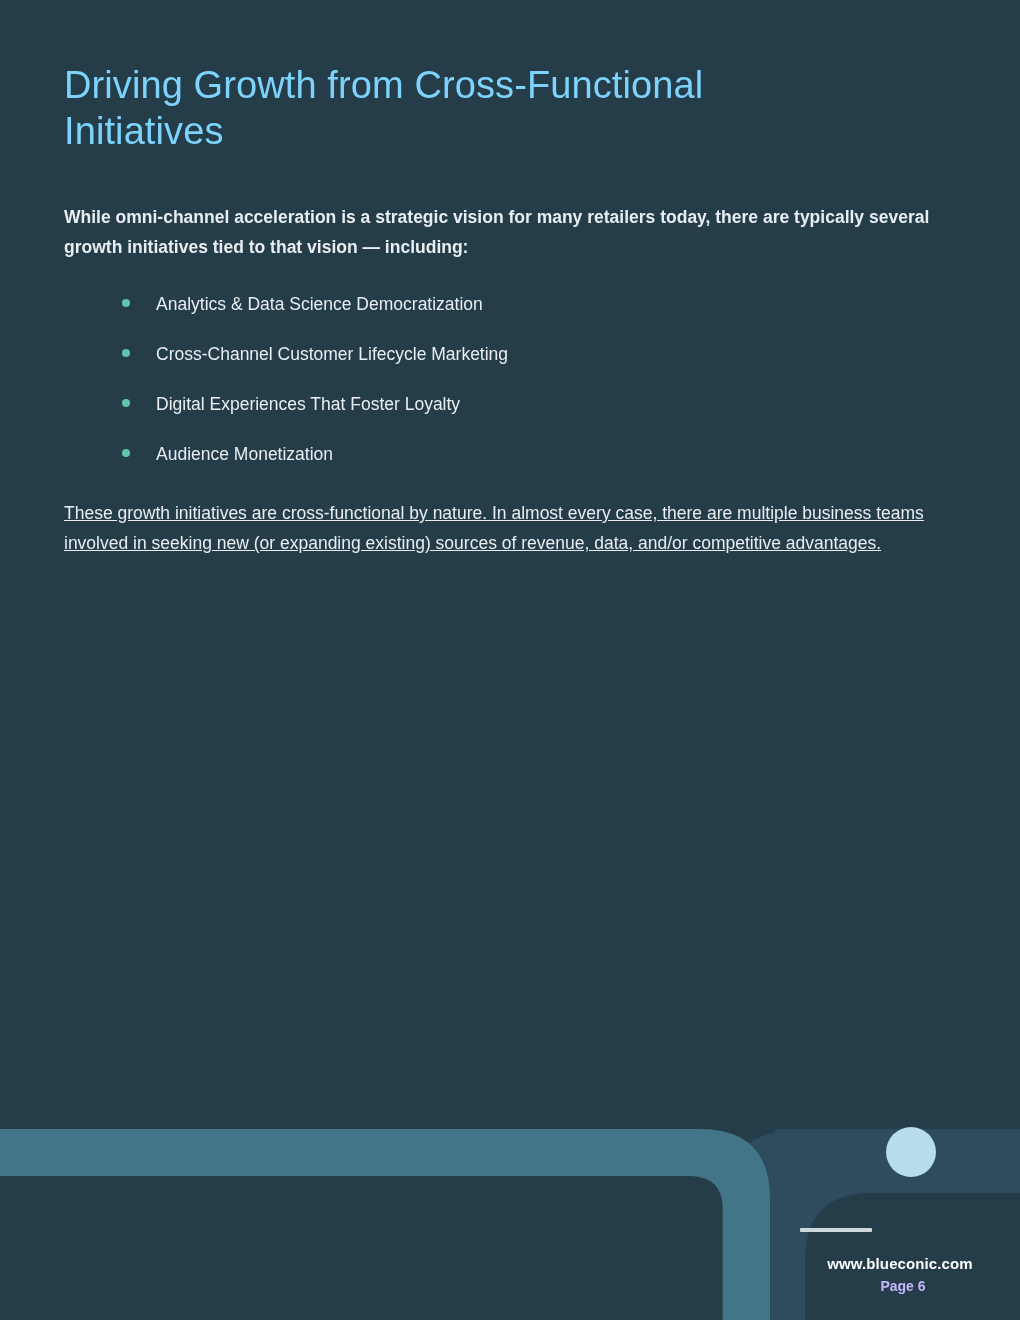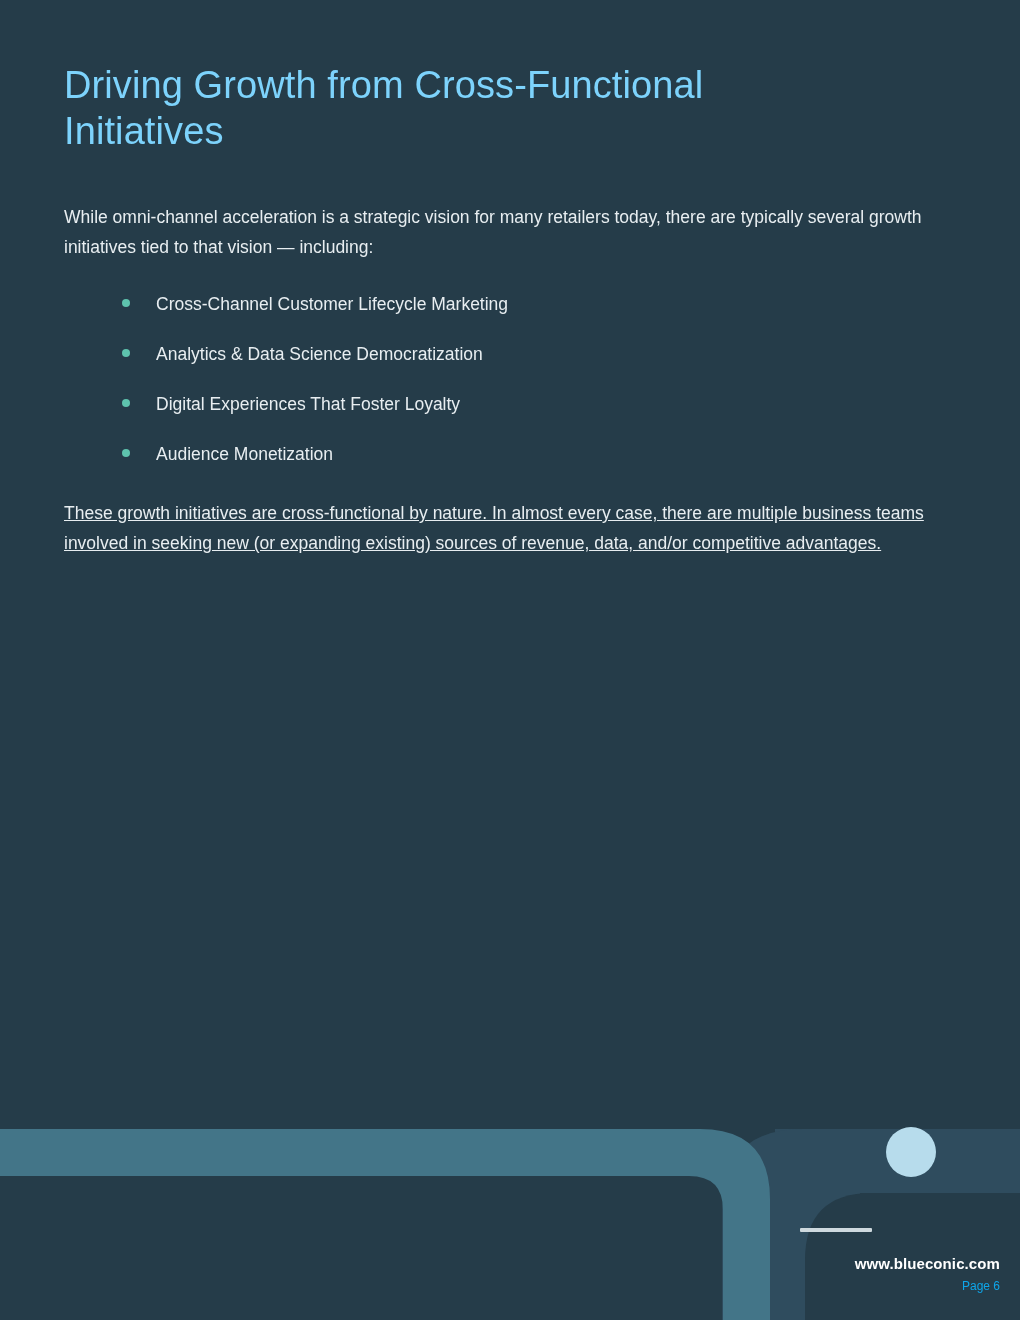--- a/index.html
+++ b/index.html
@@ -27,21 +27,21 @@
     max-width:790px;
   }
 
   .body-para {
     color:#e8eef1;
     font-size:17.5px;
     line-height:30px;
     font-weight:400;
     max-width:870px;
   }
-  #intro-paragraph { margin-top:48px; }
+  #intro-paragraph { margin-top:48px;font-weight:bold; }
   #closing-paragraph { margin-top:32px;text-decoration:underline; }
 
   #bullet-list { list-style:none; margin-top:30px; padding-left:58px; }
   .bullet-item {
     position:relative;
     color:#e8eef1;
     font-size:17.5px;
     line-height:24px;
     padding-left:34px;
     margin-bottom:26px;
@@ -67,21 +67,21 @@
   
   #footer-left {
     position:absolute;
     left:36px; top:1228px;
     width:620px;
   }
   #footer-right {
     position:absolute;
     left:800px; top:1228px;
     width:200px;
-    text-align:right;
+    text-align:center;
   }
   .footer-rule {
     width:76px; height:4px;
     background:#ced9de;
     margin-bottom:22px;
     border-radius:1px;
   }
   .footer-rule.right { width:72px; }
   #copyright-text {
     color:#e4eaee;
@@ -90,46 +90,46 @@
     font-weight:400;
   }
   #website-url {
     color:#ffffff;
     font-size:15px;
     font-weight:700;
     line-height:20px;
     letter-spacing:0.1px;
   }
   #page-number {
-    color:#0ea5e9;
-    font-size:12px;
-    font-weight:400;
+    color:#c4b5fd;
+    font-size:14px;
+    font-weight:700;
     line-height:24px;
     padding-left:6px;
   }
 </style>
 </head>
 <body>
 
 <div id="page">
 
   <div id="content">
 
     <h1 id="page-title">Driving Growth from Cross-Functional Initiatives</h1>
 
     <p id="intro-paragraph" class="body-para">While omni-channel acceleration is a strategic vision for many retailers today, there are typically several growth initiatives tied to that vision — including:</p>
 
     <ul id="bullet-list">
       <li class="bullet-item">
         <span class="bullet-dot"></span>
-        <span>Cross-Channel Customer Lifecycle Marketing</span>
+        <span>Analytics &amp; Data Science Democratization</span>
       </li>
       <li class="bullet-item">
         <span class="bullet-dot"></span>
-        <span>Analytics &amp; Data Science Democratization</span>
+        <span>Cross-Channel Customer Lifecycle Marketing</span>
       </li>
       <li class="bullet-item">
         <span class="bullet-dot"></span>
         <span>Digital Experiences That Foster Loyalty</span>
       </li>
       <li class="bullet-item">
         <span class="bullet-dot"></span>
         <span>Audience Monetization</span>
       </li>
     </ul>

